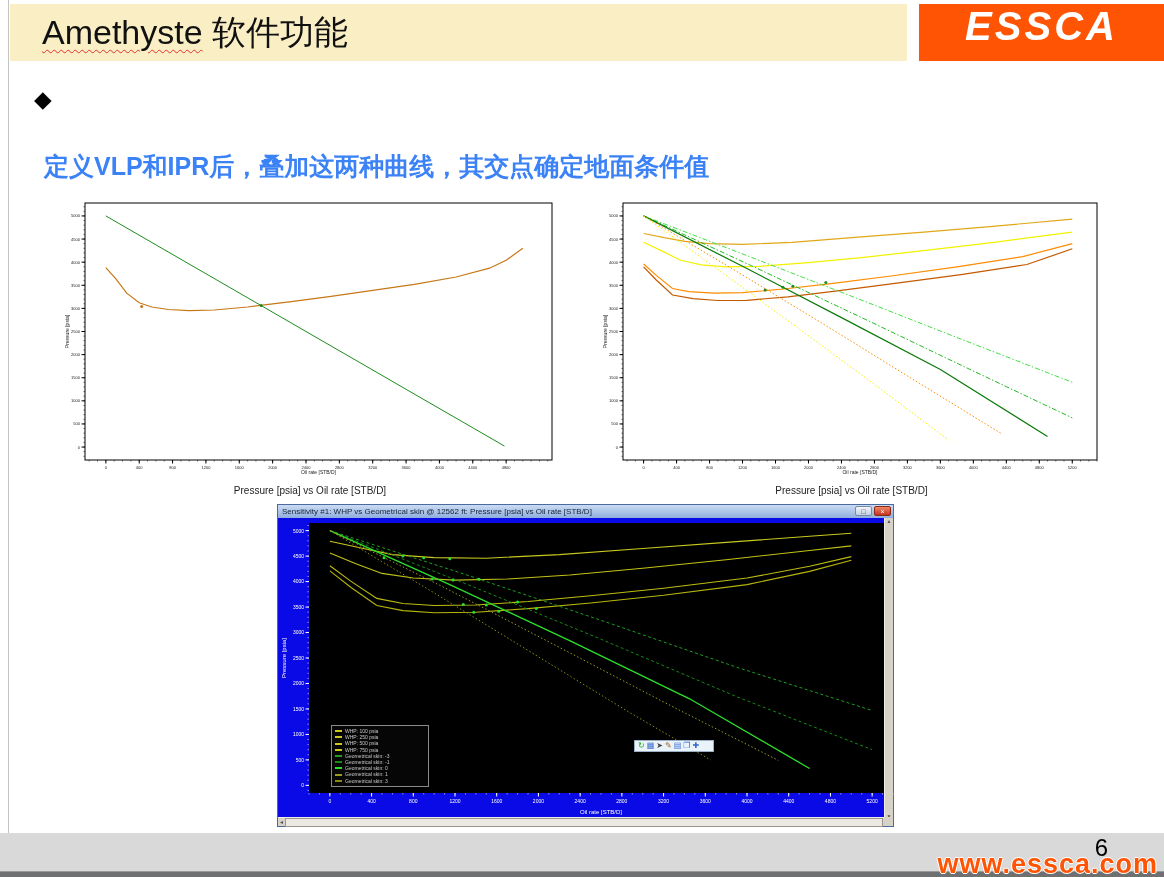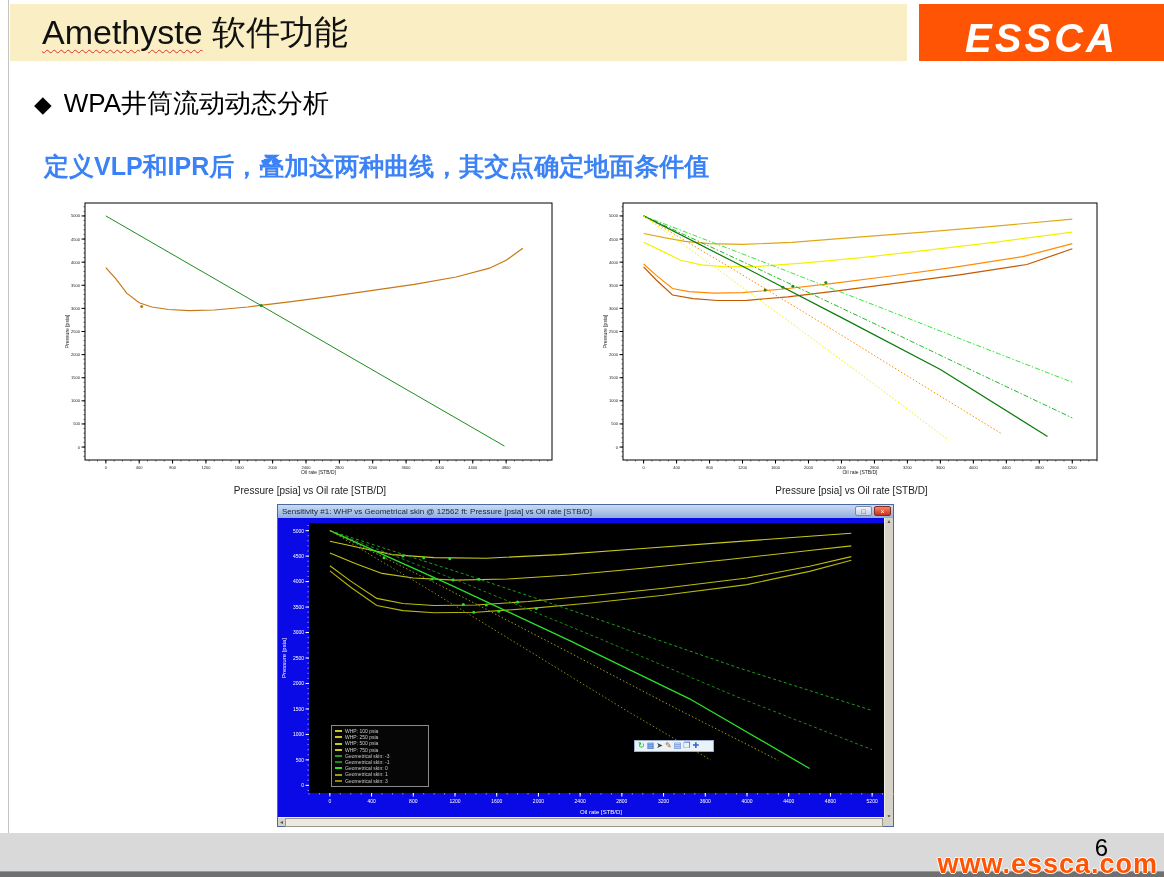--- a/index.html
+++ b/index.html
@@ -5,21 +5,21 @@
   html,body{margin:0;padding:0;}
   body{width:1164px;height:877px;position:relative;overflow:hidden;background:#ffffff;
        font-family:"Liberation Sans",sans-serif;}
   .abs{position:absolute;}
 
   
   .left-edge{left:8px;top:0;width:1px;height:833px;background:#c4c4c4;}
   .title-band{left:10px;top:4px;width:897px;height:57px;background:#FAEFC4;}
   .title-band h1{margin:0;padding-left:32px;line-height:57px;font-size:34px;font-weight:400;color:#111;}
   .wavy{text-decoration:underline wavy #e03030;text-decoration-thickness:1px;text-underline-offset:5px;}
-  .logo-box{left:919px;top:4px;width:245px;height:57px;background:#FF5404;display:flex;align-items:flex-end;justify-content:center;}
+  .logo-box{left:919px;top:4px;width:245px;height:57px;background:#FF5404;display:flex;align-items:flex-start;justify-content:center;}
   .logo-box span{color:#fff;font-style:italic;font-weight:bold;font-size:40px;letter-spacing:3px;}
 
   
   .bullet-line{left:34px;top:86px;display:flex;align-items:center;gap:12px;font-size:26px;color:#000;}
   .bullet-line .diamond{font-size:23px;line-height:26px;}
   .description{left:44px;top:150px;font-size:25px;font-weight:bold;color:#3b82f6;}
 
   
   .chart-frame{background:#fff;}
   .chart-left{left:63px;top:199px;width:494px;height:277px;}
@@ -70,21 +70,20 @@
 
 <div class="abs title-band">
   <h1><span class="wavy">Amethyste</span><span> 软件功能</span></h1>
 </div>
 <div class="abs logo-box">
   <span>ESSCA</span>
 </div>
 
 <div class="abs bullet-line">
   <span class="diamond">◆</span>
-  <span>WPA井筒流动动态分析</span>
 </div>
 <div class="abs description">定义VLP和IPR后，叠加这两种曲线，其交点确定地面条件值</div>
 
 <div class="abs chart-left chart-frame">
   <svg width="494" height="277">
       <rect x="22" y="4" width="467" height="257" fill="#ffffff"></rect>
       <rect x="22" y="4" width="467" height="257" fill="none" stroke="#000000" stroke-width="1"></rect>
       <line x1="26.169642857142858" y1="261" x2="26.169642857142858" y2="262.6" stroke="#000000" stroke-width="0.5"></line>
       <line x1="34.50892857142857" y1="261" x2="34.50892857142857" y2="262.6" stroke="#000000" stroke-width="0.5"></line>
       <line x1="42.848214285714285" y1="261" x2="42.848214285714285" y2="262.6" stroke="#000000" stroke-width="0.5"></line>

